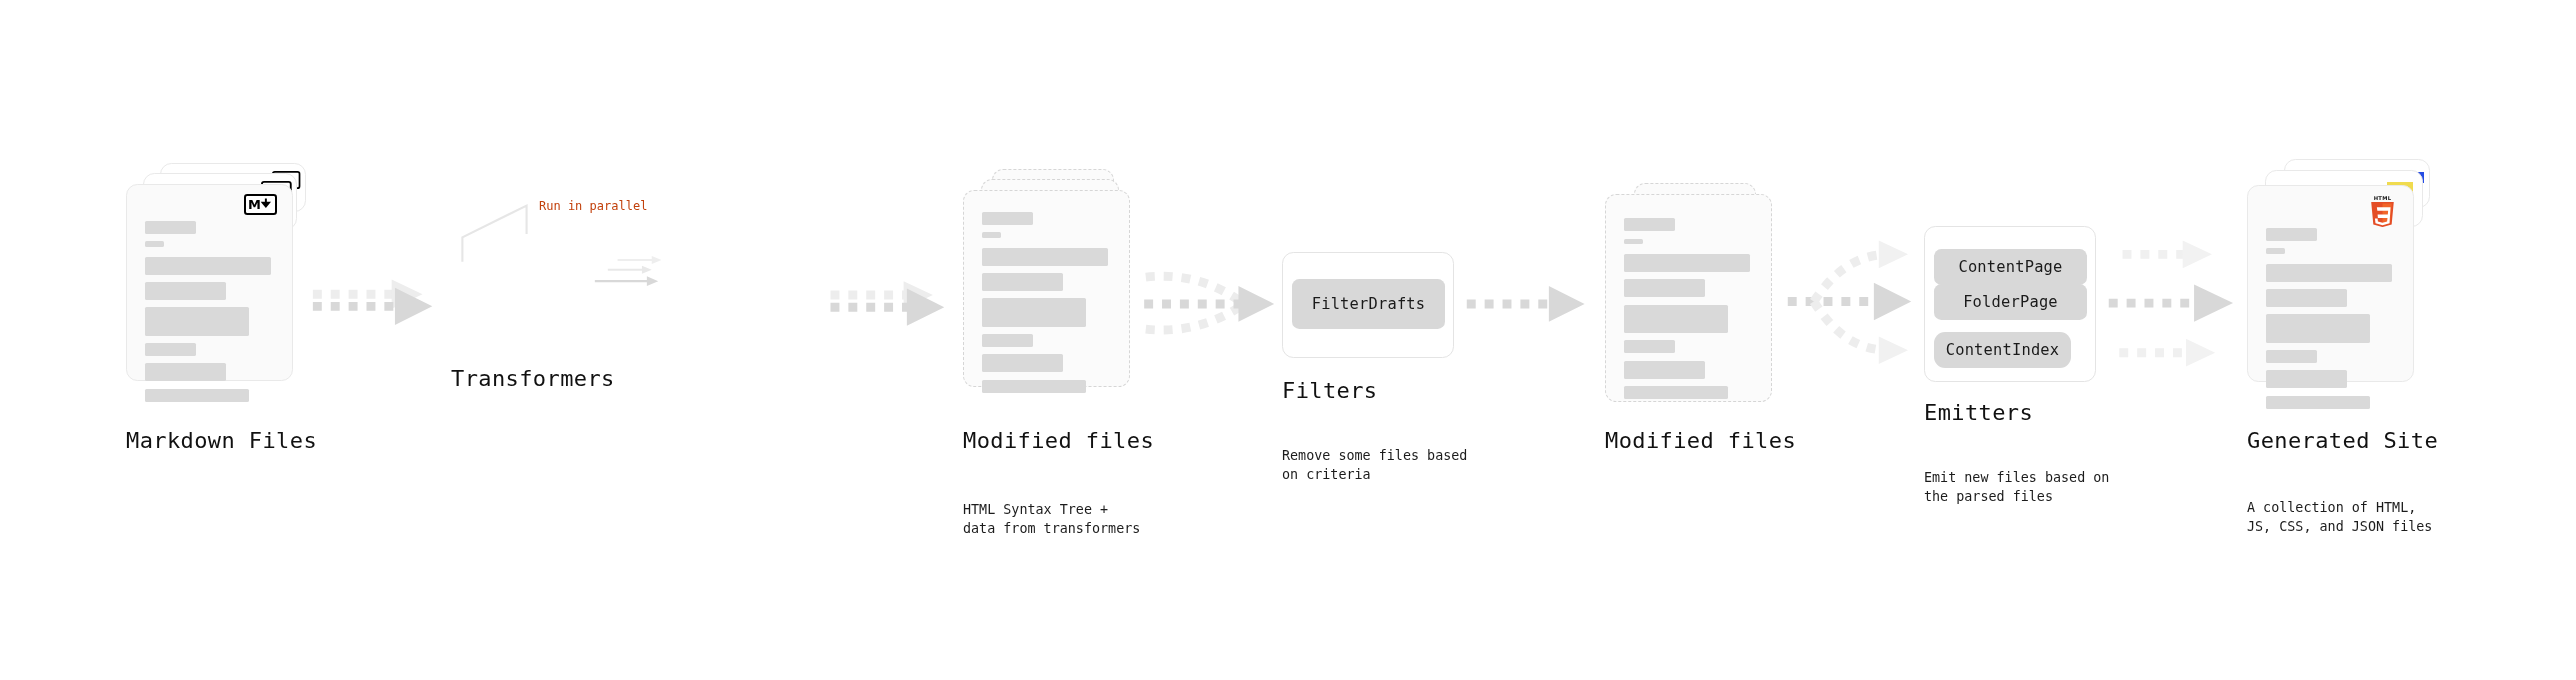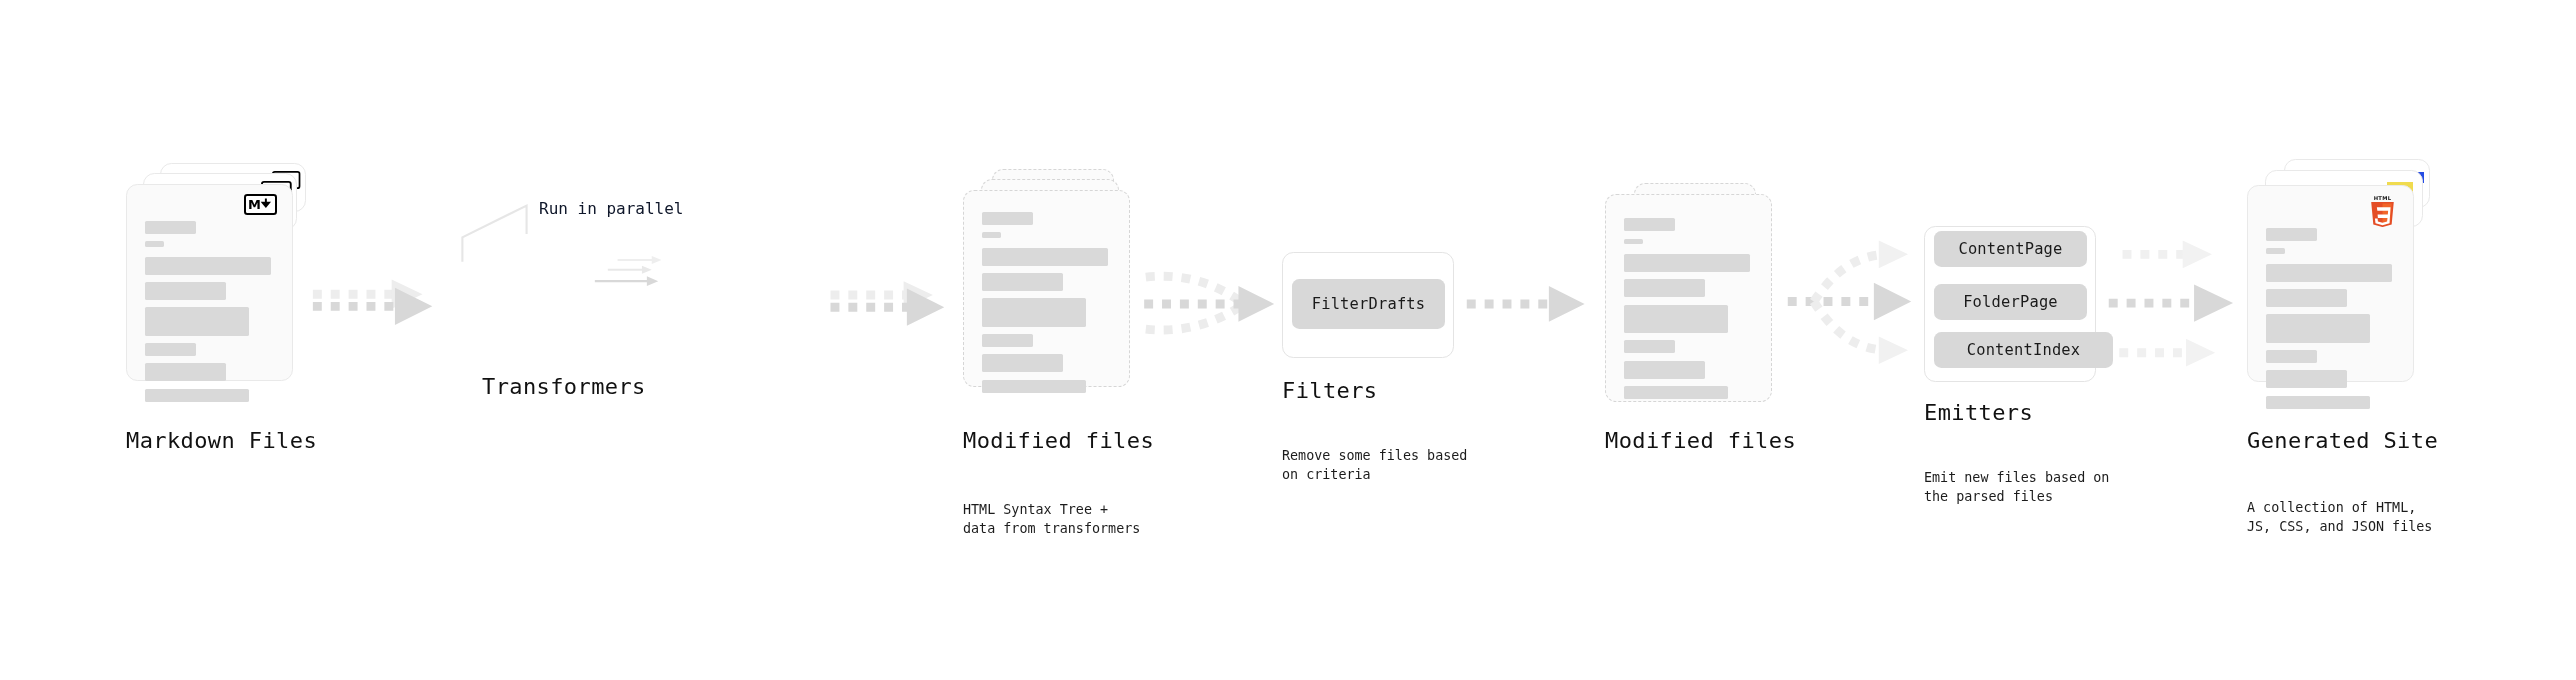--- a/index.html
+++ b/index.html
@@ -123,22 +123,22 @@
   .subtitle {
     position: absolute;
     font-size: 13.4px;
     line-height: 1.45;
     color: #1c1c1c;
     white-space: pre-line;
     margin-top: 33px;
   }
   .parallel-label {
     position: absolute;
-    font-size: 16px;
-    color: #0f172a;
+    font-size: 12px;
+    color: #c2410c;
     white-space: nowrap;
   }
   .bullets {
     position: absolute;
     font-size: 13.4px;
     line-height: 1.45;
     color: #1c1c1c;
   }
   .bullets .head { display: block; }
   .bullets ul { margin: 0; padding: 0 0 0 14px; list-style: none; }
@@ -199,21 +199,21 @@
         <div class="ln" style="width:104px; height:13px;"></div>
       </div>
     </div>
   </div>
 
   <div class="title" style="left:126px; top:428px;">Markdown Files</div>
 
 
   <div class="parallel-label" style="left:539px; top:199px;">Run in parallel</div>
 
-  <div class="title" style="left:451px; top:374px;margin-left:31px;">Transformers</div>
+  <div class="title" style="left:451px; top:366px;">Transformers</div>
 
 
   <div class="doc-stack" style="left:963px; top:169px; width:187px; height:252px;">
     <div class="doc-card dashed" style="left:29px; top:0px; width:122px; height:41px;"></div>
     <div class="doc-card dashed" style="left:18px; top:9.8px; width:138px; height:49px;"></div>
     <div class="doc-card dashed" style="left:0px; top:21px; width:167px; height:197px;">
       <div class="doc-lines" style="top:21px;">
         <div class="ln" style="width:51px;  height:13px;"></div>
         <div class="ln" style="width:18.7px;  height:5.7px; margin-bottom:9.8px;"></div>
         <div class="ln" style="width:126px; height:18px;"></div>
@@ -249,23 +249,23 @@
         <div class="ln" style="width:51px;  height:13px;"></div>
         <div class="ln" style="width:81px; height:18px;"></div>
         <div class="ln" style="width:104px; height:13px;"></div>
       </div>
     </div>
   </div>
 
   <div class="title" style="left:1605px; top:428px;">Modified files</div>
 
   <div class="proc-box" style="left:1924px; top:226px; width:172px; height:156px;"></div>
-  <div class="chip" style="left:1934px; top:231px; width:153px; height:36px;">ContentPage</div>
+  <div class="chip" style="left:1934px; top:249px; width:153px; height:36px;">ContentPage</div>
   <div class="chip" style="left:1934px; top:284px; width:153px; height:36px;">FolderPage</div>
-  <div class="chip" style="left:1934px; top:332px; width:179px; height:36px;">ContentIndex</div>
+  <div class="chip" style="left:1934px; top:332px; width:137px; height:36px;border-radius:11px;">ContentIndex</div>
 
   <div class="title" style="left:1924px; top:400px;">Emitters</div>
   <div class="subtitle" style="left:1924px; top:435px;">Emit new files based on
 the parsed files</div>
 
   <div class="doc-stack" style="left:2247px; top:159px; width:203px; height:260px;">
 
     <div class="doc-card back2" style="left:37px; top:0px; width:146px; height:49px;"></div>
     <div class="css-badge" style="left:156px; top:13px;">
       <span>CSS</span>

